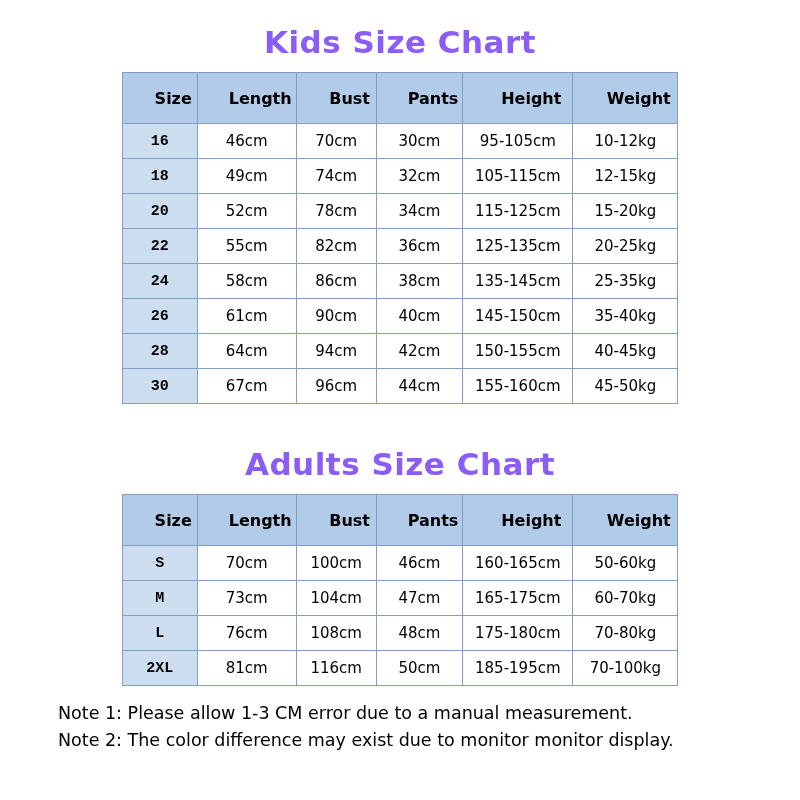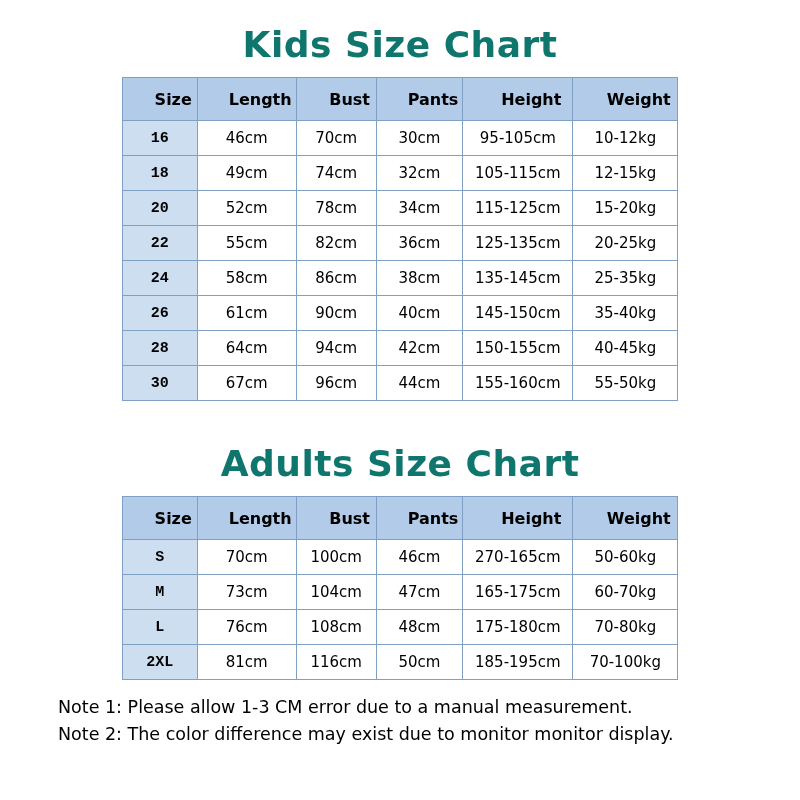--- a/index.html
+++ b/index.html
@@ -19,24 +19,24 @@
     height: 800px;
     position: relative;
     box-sizing: border-box;
     padding: 0;
   }
   .chart-block {
     width: 100%;
   }
   .chart-title {
     text-align: center;
-    font-size: 36px;
+    font-size: 31px;
     font-weight: 700;
     letter-spacing: 0.5px;
-    color: #0f766e;
+    color: #8b5cf6;
   }
   #kids-title { margin-top: 24px; margin-bottom: 12px; }
   #adults-title { margin-top: 42px; margin-bottom: 12px; }
 
   table.size-table {
     border-collapse: collapse;
     margin: 0 auto;
     background: #ffffff;
     table-layout: fixed;
   }
@@ -48,21 +48,21 @@
     height: 35px;
     padding: 0 4px;
     box-sizing: border-box;
     font-weight: normal;
     color: #000;
   }
   table.size-table thead th {
     background: #b2cbe8;
     font-weight: bold;
     font-size: 16px;
-    height: 43px;
+    height: 51px;
     padding-left: 31px;
   }
   table.size-table tbody td.size-cell {
     background: #cddef1;
     font-weight: bold;
     font-family: Liberation Mono, monospace;
   }
   
   .col-size   { width: 75px; }
   .col-length { width: 80px; }
@@ -162,21 +162,21 @@
           <td>42cm</td>
           <td>150-155cm</td>
           <td>40-45kg</td>
         </tr>
         <tr>
           <td class="size-cell">30</td>
           <td>67cm</td>
           <td>96cm</td>
           <td>44cm</td>
           <td>155-160cm</td>
-          <td>55-50kg</td>
+          <td>45-50kg</td>
         </tr>
       </tbody>
     </table>
   </div>
 
   <div class="chart-block">
     <div id="adults-title" class="chart-title">Adults Size Chart</div>
     <table class="size-table">
       <colgroup>
         <col class="col-size">
@@ -195,21 +195,21 @@
           <th>Height</th>
           <th>Weight</th>
         </tr>
       </thead>
       <tbody>
         <tr>
           <td class="size-cell">S</td>
           <td>70cm</td>
           <td>100cm</td>
           <td>46cm</td>
-          <td>270-165cm</td>
+          <td>160-165cm</td>
           <td>50-60kg</td>
         </tr>
         <tr>
           <td class="size-cell">M</td>
           <td>73cm</td>
           <td>104cm</td>
           <td>47cm</td>
           <td>165-175cm</td>
           <td>60-70kg</td>
         </tr>

